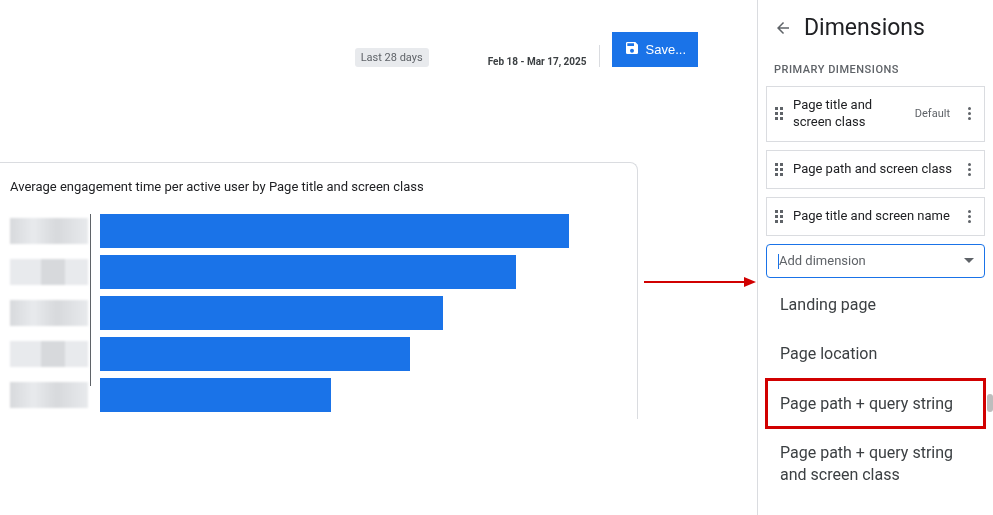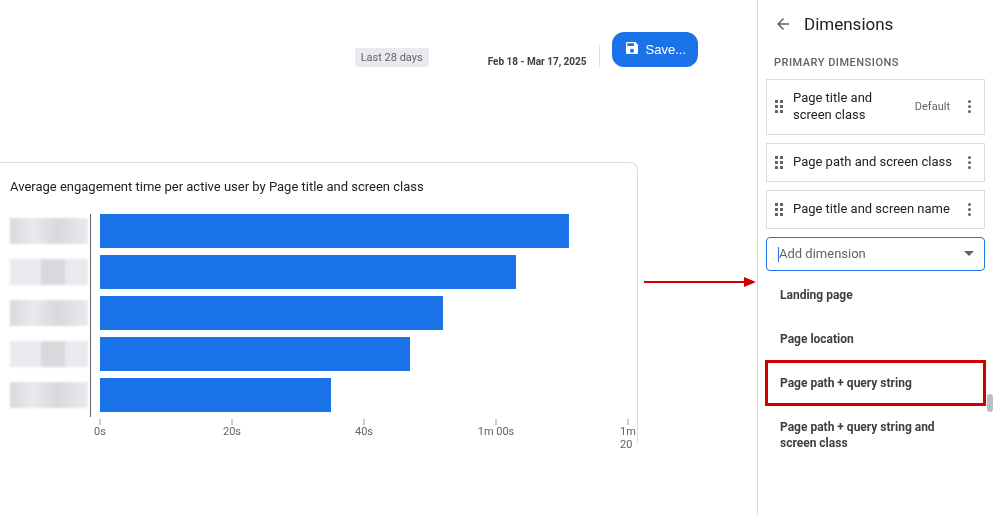--- a/index.html
+++ b/index.html
@@ -42,21 +42,21 @@
   }
   .vdiv {
     width: 1px;
     height: 22px;
     background: #dadce0;
   }
   .save-btn {
     background: #1a73e8;
     color: #fff;
     border: none;
-    border-radius: 12px;
+    border-radius: 0;
     padding: 8px 12px;
     font-size: 13px;
     font-weight: 500;
     cursor: pointer;
     display: flex;
     align-items: center;
     gap: 6px;
   }
   .save-btn svg { width: 16px; height: 16px; fill: #fff; }
   .card {
@@ -146,21 +146,21 @@
   }
   .panel-header {
     display: flex;
     align-items: center;
     gap: 12px;
     padding: 14px 16px 18px 16px;
   }
   .back-icon { width: 18px; height: 18px; cursor: pointer; }
   .back-icon svg { width: 18px; height: 18px; fill: #5f6368; }
   .panel-title {
-    font-size: 17px;
+    font-size: 23px;
     font-weight: 400;
     color: #202124;
   }
   .section-label {
     font-size: 11px;
     font-weight: 500;
     letter-spacing: .5px;
     color: #5f6368;
     padding: 4px 16px 10px 16px;
   }
@@ -224,26 +224,25 @@
     width: 1px;
     height: 15px;
     background: #1a73e8;
   }
   .dropdown {
     margin: 2px 8px 0 8px;
     background: #fff;
   }
   .dropdown-item {
     padding: 14px 14px;
-    font-size: 12px;
+    font-size: 16px;
     color: #3c4043;
     cursor: pointer;
     line-height: 1.35;
     position: relative;
-    font-weight: bold;
   }
   .dropdown-item.highlighted {
     outline: 3px solid #d10000;
     outline-offset: -2px;
   }
   .scroll-stub {
     position: absolute;
     right: 0;
     top: 394px;
     width: 6px;
@@ -309,32 +308,20 @@
             <div class="bar" style="width: 310.2px;"></div>
           </div>
       </div>
       <div class="chart-row">
         <div class="row-label blur1"></div>
         <div class="bar-track">
             <div class="bar" style="width: 231px;"></div>
           </div>
       </div>
 
-      <div class="x-axis">
-        <span class="tick-line" style="left: 90px;"></span>
-        <span class="tick" style="left: 90px;">0s</span>
-        <span class="tick-line" style="left: 222px;"></span>
-        <span class="tick" style="left: 222px;">20s</span>
-        <span class="tick-line" style="left: 354px;"></span>
-        <span class="tick" style="left: 354px;">40s</span>
-        <span class="tick-line" style="left: 486px;"></span>
-        <span class="tick" style="left: 486px;">1m 00s</span>
-        <span class="tick-line" style="left: 618px;"></span>
-        <span class="tick" style="left: 618px;">1m 20</span>
-      </div>
     </div>
   </div>
 </div>
 
 <svg class="arrow" viewBox="0 0 112 12">
   <line x1="0" y1="6" x2="100" y2="6" stroke="#d10000" stroke-width="2"></line>
   <polygon points="100,1 112,6 100,11" fill="#d10000"></polygon>
 </svg>
 
 <div class="panel">

